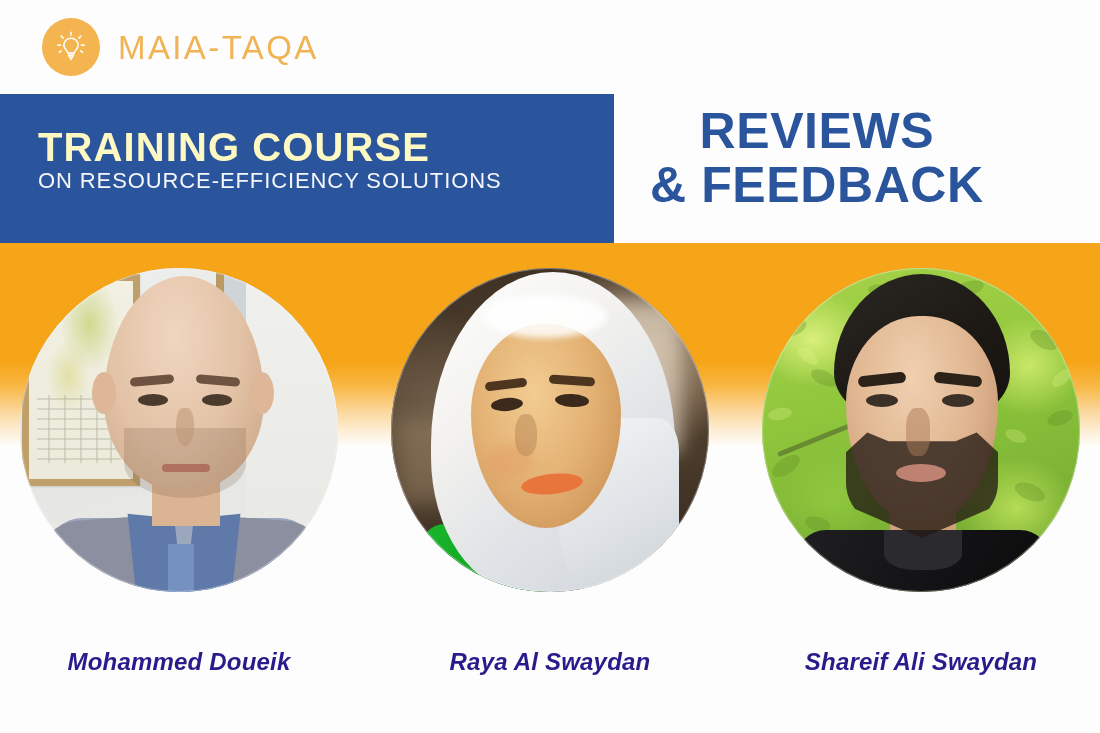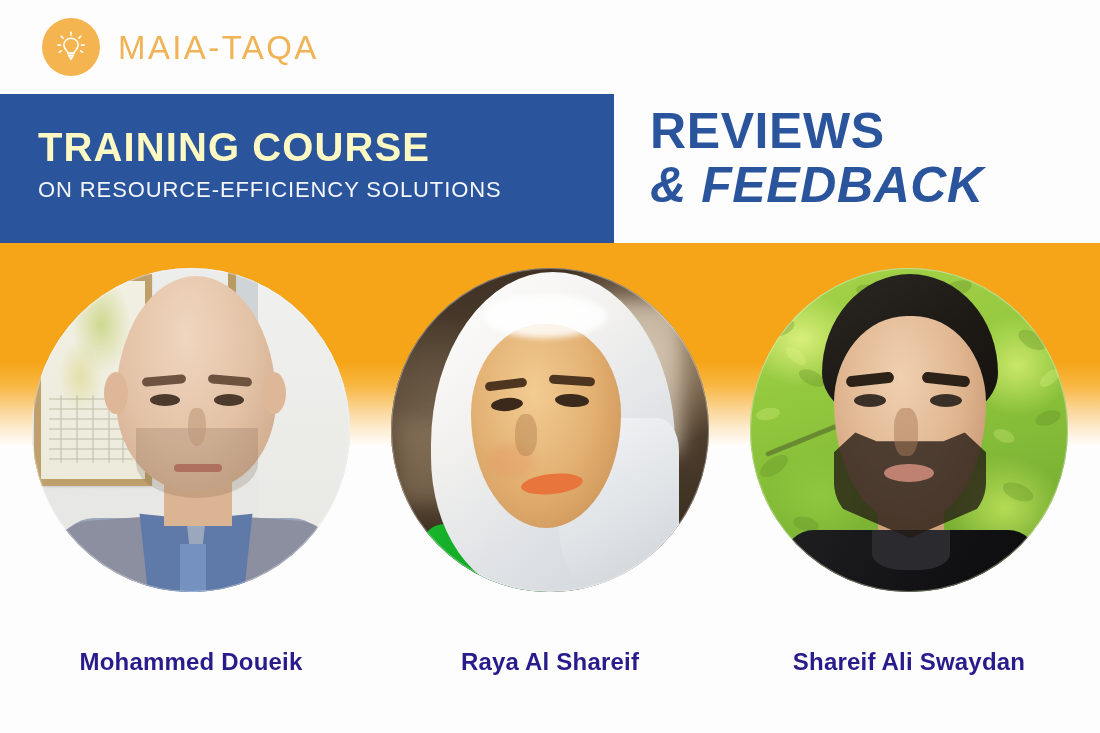--- a/index.html
+++ b/index.html
@@ -60,35 +60,35 @@
     font-weight:bold;
     letter-spacing:1.1px;
     line-height:1.02;
     white-space:nowrap;
   }
   .band-sub {
     color:#f4f6fa;
     font-size:22px;
     font-weight:400;
     letter-spacing:0.9px;
-    margin-top:9px;
     white-space:nowrap;
   }
 
   
   .headline {
     position:absolute;
     left:650px; top:104px;
     color:#2A559C;
     font-size:50px;
     font-weight:bold;
     letter-spacing:0.6px;
     line-height:1.08;
-  }
-  .headline .l2 { display:block;font-style:italic; }
+    text-align:center;
+  }
+  .headline .l2 { display:block; }
 
   
   .orange-band {
     position:absolute;
     left:0; top:243px;
     width:1100px; height:205px;
     background:linear-gradient(to bottom,
       #F6A518 0%,
       #F6A518 58%,
       #F8B845 70%,
@@ -97,21 +97,22 @@
       #ffffff 100%);
   }
 
   
   .people {
     position:absolute;
     left:0; top:268px;
     width:1100px;
     display:flex;
     justify-content:space-between;
-    padding:0 28px;
+    padding:0 16px;
+    font-style:italic;
   }
   .person { width:326px; display:flex; flex-direction:column; align-items:center; }
 
   .avatar {
     width:318px; height:324px;
     border-radius:50%;
     overflow:hidden;
     position:relative;
     background:#ddd;
     flex:0 0 auto;
@@ -368,21 +369,21 @@
           <div class="p2-hijab-fold1"></div>
           <div class="p2-cheek"></div>
           <div class="p2-brow-l"></div>
           <div class="p2-brow-r"></div>
           <div class="p2-eye-l"></div>
           <div class="p2-eye-r"></div>
           <div class="p2-nose"></div>
           <div class="p2-lip"></div>
         </div>
       </div>
-      <div class="person-name">Raya Al Shareif</div>
+      <div class="person-name">Raya Al Swaydan</div>
     </div>
 
     <div class="person">
       <div class="avatar">
         <div class="scene">
           <div class="p3-bg"></div>
           <svg class="p3-leafdots" viewBox="0 0 318 324" aria-hidden="true">
             <g fill="#5d8a26" opacity=".55">
               <ellipse cx="30" cy="60" rx="15" ry="8" transform="rotate(-20 30 60)"></ellipse>
               <ellipse cx="62" cy="110" rx="14" ry="7" transform="rotate(25 62 110)"></ellipse>

